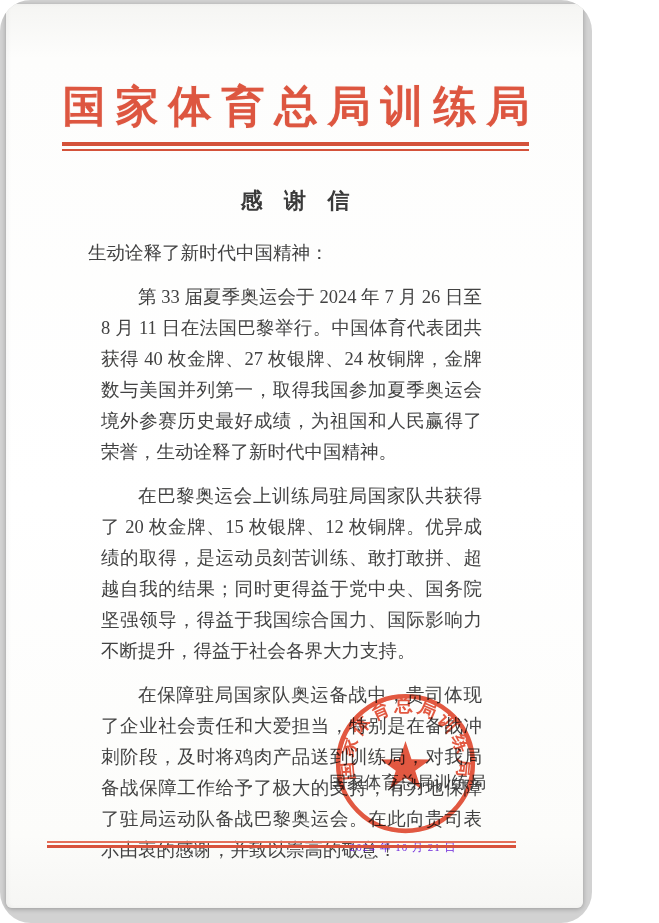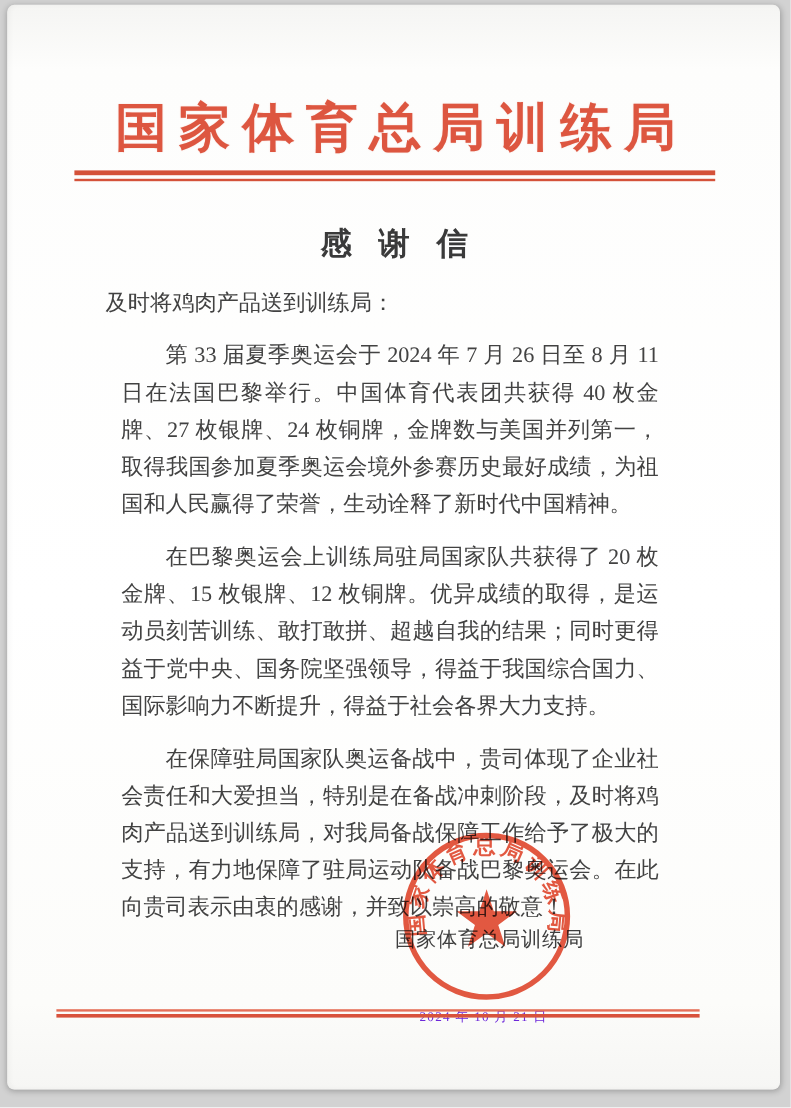--- a/index.html
+++ b/index.html
@@ -1,22 +1,23 @@
 <!DOCTYPE html>
 <html><head>
 <meta charset="utf-8">
 <style>
   html, body { margin: 0; padding: 0; background: #ffffff; }
   .photo {
     position: relative;
-    width: 659px;
+    width: 592px;
     height: 923px;
     background: #d2d2d2;
     overflow: hidden;
     font-family: "Liberation Serif", "DejaVu Serif", serif;
+    border-radius: 31px;
   }
   .paper {
     position: absolute;
     left: 6px; top: 4px; right: 9px; bottom: 15px;
     background: linear-gradient(180deg, #f5f5f3 0%, #fdfdfc 6%, #ffffff 55%, #fcfcfa 92%, #f6f6f4 100%);
     border-radius: 6px;
     box-shadow: 0 1px 5px rgba(0,0,0,0.28), inset 2px 0 4px rgba(0,0,0,0.04);
   }
   .org-name {
     position: absolute;
@@ -34,21 +35,21 @@
     position: absolute;
     left: 62px; right: 63px; top: 142px;
     height: 3px;
     border-top: 4px solid #d4523a;
     border-bottom: 2px solid #d4523a;
   }
   .letter-title {
     position: absolute;
     left: 0; right: 0; top: 186px;
     text-align: center;
-    font-size: 26px;
+    font-size: 22px;
     font-weight: 700;
     color: #3a3a3a;
     letter-spacing: 2px;
     word-spacing: 12px;
     white-space: nowrap;
   }
   .body-block {
     position: absolute;
     left: 88px; right: 97px; top: 238px;
     font-size: 18.5px;
@@ -108,21 +109,21 @@
 <div class="photo">
   <div class="paper"></div>
 
   <div class="org-name">国家体育总局训练局</div>
 
   <div class="head-rule"></div>
 
   <div class="letter-title">感 谢 信</div>
 
   <div class="body-block">
-    <p class="recipient">及时将鸡肉产品送到训练局：</p>
+    <p class="recipient">生动诠释了新时代中国精神：</p>
     <p class="para">第 33 届夏季奥运会于 2024 年 7 月 26 日至 8 月 11 日在法国巴黎举行。中国体育代表团共获得 40 枚金牌、27 枚银牌、24 枚铜牌，金牌数与美国并列第一，取得我国参加夏季奥运会境外参赛历史最好成绩，为祖国和人民赢得了荣誉，生动诠释了新时代中国精神。</p>
     <p class="para">在巴黎奥运会上训练局驻局国家队共获得了 20 枚金牌、15 枚银牌、12 枚铜牌。优异成绩的取得，是运动员刻苦训练、敢打敢拼、超越自我的结果；同时更得益于党中央、国务院坚强领导，得益于我国综合国力、国际影响力不断提升，得益于社会各界大力支持。</p>
     <p class="para">在保障驻局国家队奥运备战中，贵司体现了企业社会责任和大爱担当，特别是在备战冲刺阶段，及时将鸡肉产品送到训练局，对我局备战保障工作给予了极大的支持，有力地保障了驻局运动队备战巴黎奥运会。在此向贵司表示由衷的感谢，并致以崇高的敬意！</p>
   </div>
 
   <div class="signature">国家体育总局训练局</div>
 
   <div class="date">2024 年 10 月 21 日</div>
 
   <svg class="seal" viewBox="0 0 150 150" xmlns="http://www.w3.org/2000/svg">

